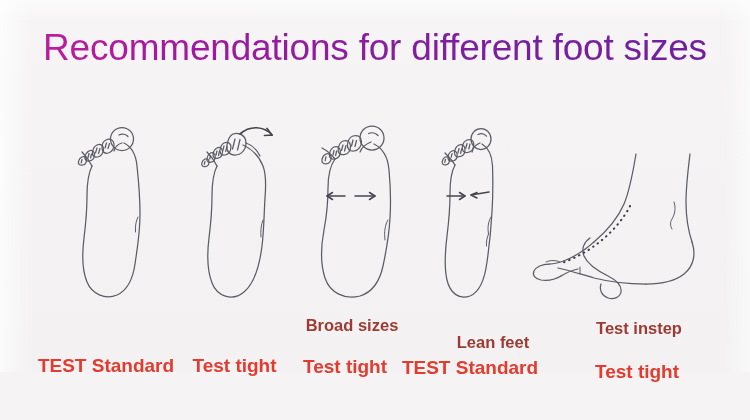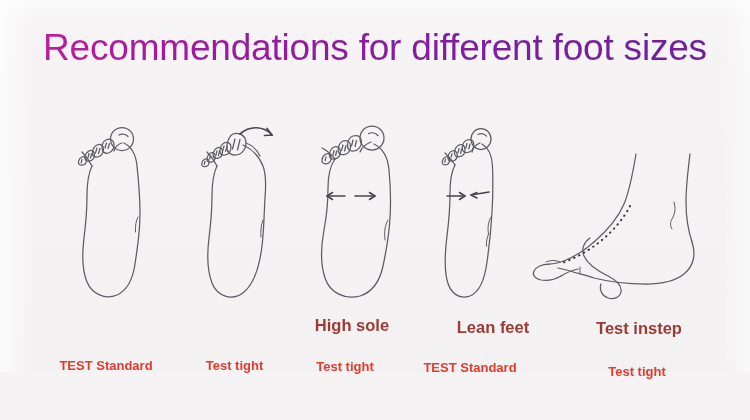--- a/index.html
+++ b/index.html
@@ -60,21 +60,21 @@
     white-space: nowrap;
     font-size: 16.5px;
     line-height: 20px;
     font-weight: 600;
     color: #9c3b33;
   }
   .subcaption {
     position: absolute;
     text-align: center;
     white-space: nowrap;
-    font-size: 13px;
+    font-size: 19px;
     line-height: 20px;
     font-weight: 600;
     color: #e23b2f;
   }
 </style>
 </head>
 <body>
 
 <div id="page">
 
@@ -242,22 +242,22 @@
 
       <path d="M62 88 C56 92 53 99 56 106 C59 113 68 120 80 126 C88 130 94 136 93 142
                C92 147 86 150 80 148 C74 146 71 140 73 134"></path>
 
       <path d="M102 56 C96 68 86 80 74 90 C62 100 48 108 34 113" stroke="#3d3d46" stroke-width="2" stroke-dasharray="0.5 5"></path>
 
       <path d="M18 112 C22 110 28 110 32 112" stroke-width="1"></path>
     </svg>
   </div>
 
-  <div class="caption" style="left:272px; top:315px; width:160px;">High sole</div>
-  <div class="caption" style="left:394px; top:317px; width:150px;padding-left:24px;">Lean feet</div>
+  <div class="caption" style="left:272px; top:315px; width:160px;">Broad sizes</div>
+  <div class="caption" style="left:394px; top:332px; width:150px;padding-left:24px;">Lean feet</div>
   <div class="caption" style="left:559px; top:318px; width:160px;">Test instep</div>
 
   <div class="subcaption" style="left:16px; top:356px; width:180px;">TEST Standard</div>
   <div class="subcaption" style="left:157px; top:356px; width:155px;">Test tight</div>
   <div class="subcaption" style="left:270px; top:357px; width:150px;">Test tight</div>
   <div class="subcaption" style="left:385px; top:358px; width:170px;">TEST Standard</div>
   <div class="subcaption" style="left:562px; top:362px; width:150px;">Test tight</div>
 
 </div>
 

